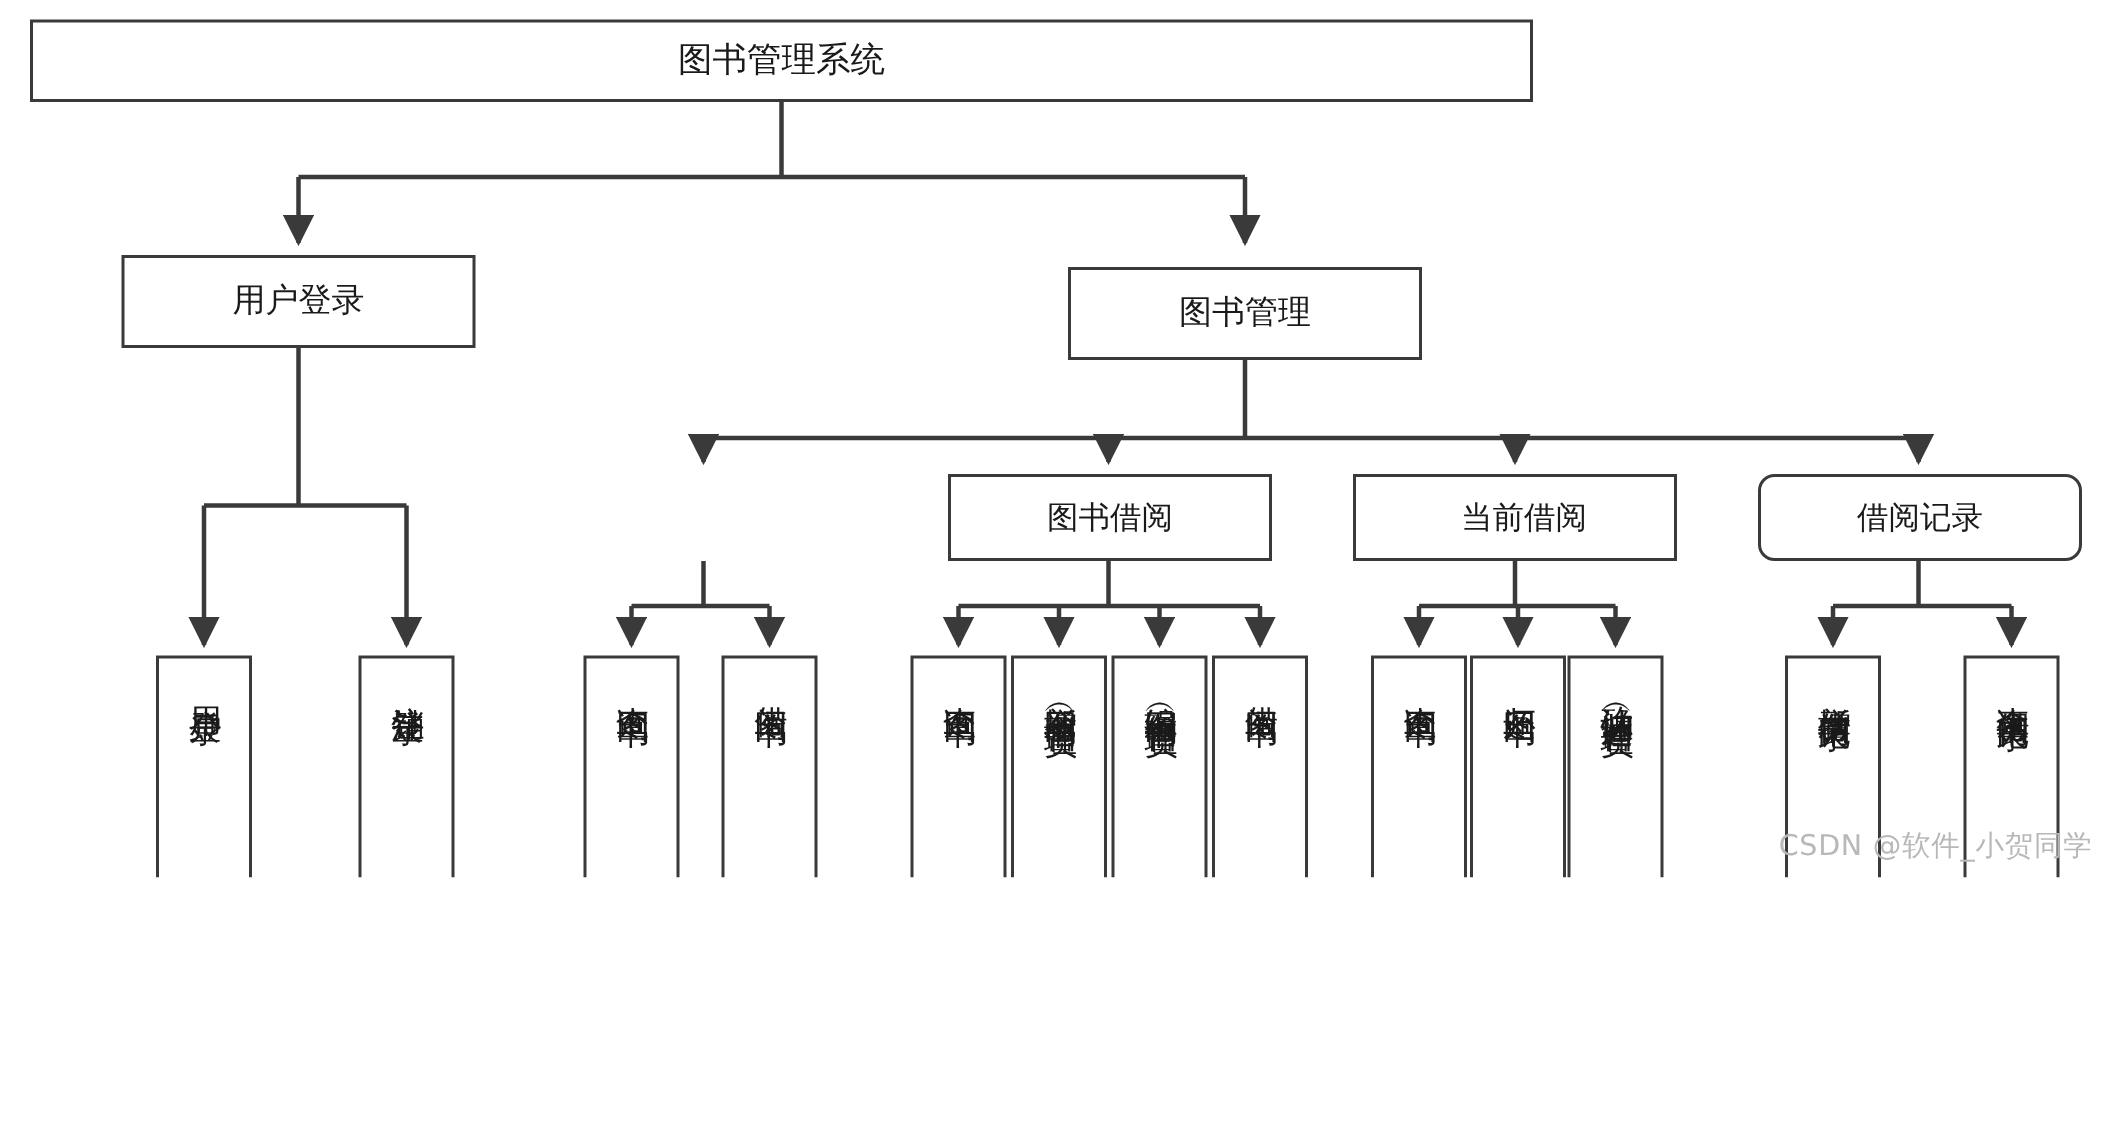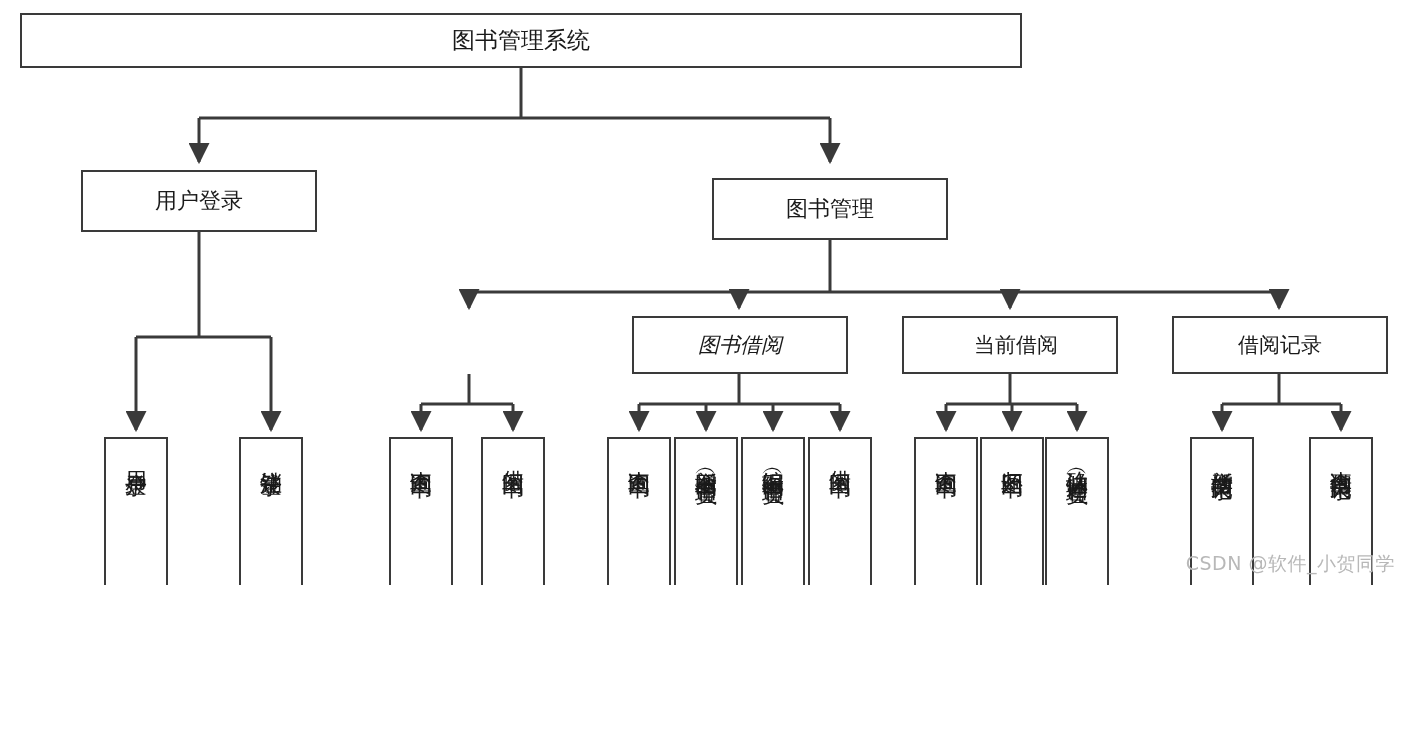--- a/index.html
+++ b/index.html
@@ -126,27 +126,27 @@
     <span class="node-label">图书管理系统</span>
   </div>
 
   <div class="node tier2" style="left:81px; top:170px; width:236px; height:62px;">
     <span class="node-label">用户登录</span>
   </div>
   <div class="node tier2" style="left:712px; top:178px; width:236px; height:62px;">
     <span class="node-label">图书管理</span>
   </div>
 
-  <div class="node tier3" style="left:632px; top:316px; width:216px; height:58px;font-style:italic;">
+  <div class="node tier3" style="left:632px; top:316px; width:216px; height:58px;">
     <span class="node-label">图书借阅</span>
   </div>
   <div class="node tier3" style="left:902px; top:316px; width:216px; height:58px;padding-left:12px;">
     <span class="node-label">当前借阅</span>
   </div>
-  <div class="node tier3" style="left:1172px; top:316px; width:216px; height:58px;">
+  <div class="node tier3" style="left:1172px; top:316px; width:216px; height:58px;border-radius:11px;">
     <span class="node-label">借阅记录</span>
   </div>
 
   <div class="node leaf" style="left:104px; top:437px; width:64px; height:298px;">
     <span class="node-label">用户登录</span>
   </div>
   <div class="node leaf" style="left:239px; top:437px; width:64px; height:298px;">
     <span class="node-label">注销登录</span>
   </div>
 

